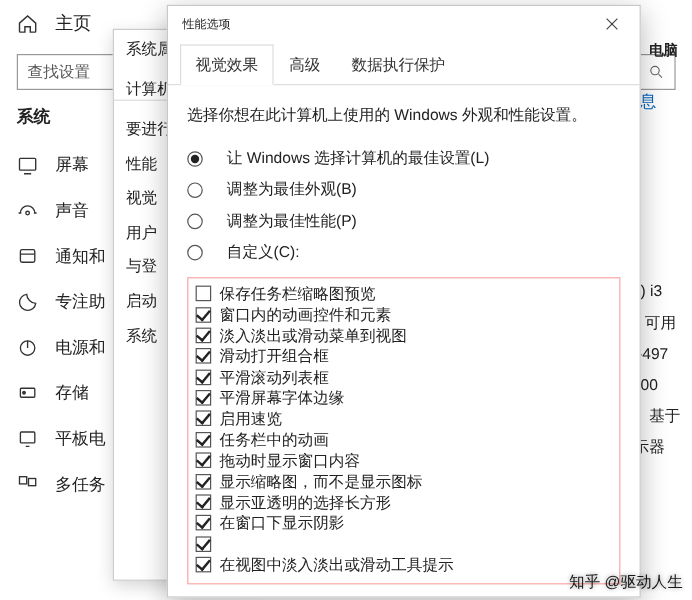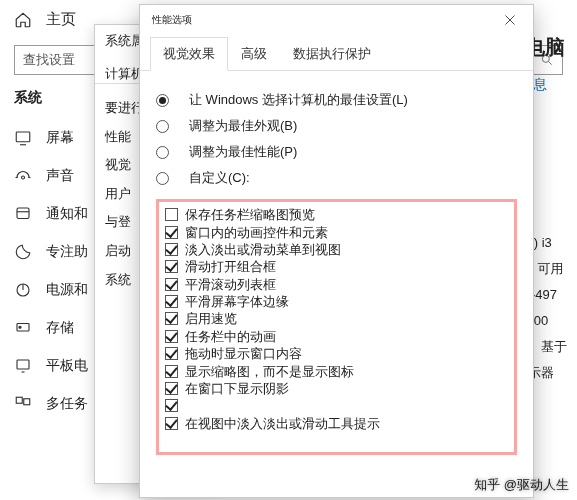--- a/index.html
+++ b/index.html
@@ -7,42 +7,42 @@
   
   .bg{position:absolute;inset:0;background:#fff}
   .bg-top{display:flex;align-items:center;gap:14px;padding:10px 14px}
   .home-ic{width:18px;height:18px}
   .home-lbl{font-size:15px}
   .search-wrap{margin:6px 14px 14px;border:1px solid #999;padding:5px 8px;display:flex;justify-content:space-between;align-items:center;font-size:13px;color:#555}
   .sect{padding:0 14px}
   .sect-title{font-weight:600;font-size:14px;margin:8px 0 12px}
   .nav-item{display:flex;align-items:center;gap:14px;padding:10px 0;font-size:14px}
   .nav-item .ic{width:18px;height:18px;display:flex;align-items:center;justify-content:center}
-  .right-col{position:absolute;right:12px;top:34px;font-size:20px;font-weight:600}
+  .right-col{position:absolute;right:12px;top:34px;font-size:12px;font-weight:600}
   .right-link{position:absolute;right:30px;top:76px;color:#0067c0;font-size:14px}
   .spec{position:absolute;right:10px;top:230px;font-size:13px;line-height:2;text-align:left;color:#222}
   
   .sysprop{position:absolute;left:94px;top:24px;width:120px;height:460px;border:1px solid #ccc;background:#fff;box-shadow:0 4px 14px rgba(0,0,0,.18)}
   .sysprop-title{padding:7px 10px;font-size:13px}
   .sysprop-tabs{border-bottom:1px solid #ddd;padding:8px 10px 0;font-size:13px}
   .sysprop-body{padding:10px;font-size:13px;line-height:2.2}
   
   .perf{position:absolute;left:139px;top:4px;width:395px;height:494px;border:1px solid #c8c8c8;background:#fff;box-shadow:0 6px 22px rgba(0,0,0,.28)}
   .perf-titlebar{display:flex;align-items:center;justify-content:space-between;height:30px;padding:0 6px 0 12px;font-size:10px}
   .close{width:34px;height:26px;display:flex;align-items:center;justify-content:center;color:#555}
   .tabs{display:flex;border-bottom:1px solid #ddd;padding:0 10px;margin-top:2px}
   .tab{padding:7px 12px;font-size:13px;border:1px solid transparent;border-bottom:none;color:#333}
   .tab.active{border-color:#ddd;border-bottom:1px solid #fff;margin-bottom:-1px;background:#fff}
   .perf-body{padding:12px 16px}
   .desc{font-size:13px;margin:4px 0 18px}
   .radios{margin-bottom:12px}
   .radio{display:flex;align-items:center;gap:20px;margin:8px 0;font-size:13px}
   .radio .dot{width:13px;height:13px;border:1px solid #555;border-radius:50%;position:relative;flex:none}
   .radio.sel .dot::after{content:"";position:absolute;inset:2px;border-radius:50%;background:#222}
-  .chk-area{border:3px solid #fca5a5;height:256px;overflow:hidden;padding:4px 6px}
+  .chk-area{border:1px solid #fca5a5;height:256px;overflow:hidden;padding:4px 6px}
   .chk{display:flex;align-items:center;gap:7px;font-size:13px;line-height:1;padding:2.2px 0}
   .chk .box{width:13px;height:13px;border:1px solid #555;flex:none;position:relative}
   .chk.on .box::after{content:"";position:absolute;left:2px;top:-1px;width:5px;height:9px;border:solid #222;border-width:0 2px 2px 0;transform:rotate(40deg)}
   .watermark{position:absolute;right:8px;bottom:6px;color:#000000;font-size:13px;text-shadow:0 0 4px rgba(0,0,0,.5);opacity:.9}
   svg{display:block}
 </style>
 </head>
 <body>
 
 <div class="bg">
@@ -175,20 +175,21 @@
           <path stroke="#444" stroke-width="1.3" d="M2 2 14 14M14 2 2 14"></path>
         </svg>
     </span>
   </div>
   <div class="tabs" id="ptabs">
       <div class="tab active">视觉效果</div>
       <div class="tab">高级</div>
       <div class="tab">数据执行保护</div>
     </div>
   <div class="perf-body">
+    <div class="desc">选择你想在此计算机上使用的 Windows 外观和性能设置。</div>
     <div class="radios" id="radios">
         <div class="radio sel">
           <span class="dot"></span>
           <span>让 Windows 选择计算机的最佳设置(L)</span>
         </div>
         <div class="radio">
           <span class="dot"></span>
           <span>调整为最佳外观(B)</span>
         </div>
         <div class="radio">
@@ -236,20 +237,24 @@
         <div class="chk on">
           <span class="box"></span>
           <span>拖动时显示窗口内容</span>
         </div>
         <div class="chk on">
           <span class="box"></span>
           <span>显示缩略图，而不是显示图标</span>
         </div>
         <div class="chk on">
           <span class="box"></span>
+          <span>显示亚透明的选择长方形</span>
+        </div>
+        <div class="chk on">
+          <span class="box"></span>
           <span>在窗口下显示阴影</span>
         </div>
         <div class="chk on">
           <span class="box"></span>
         </div>
         <div class="chk on">
           <span class="box"></span>
           <span>在视图中淡入淡出或滑动工具提示</span>
         </div>
       </div>

